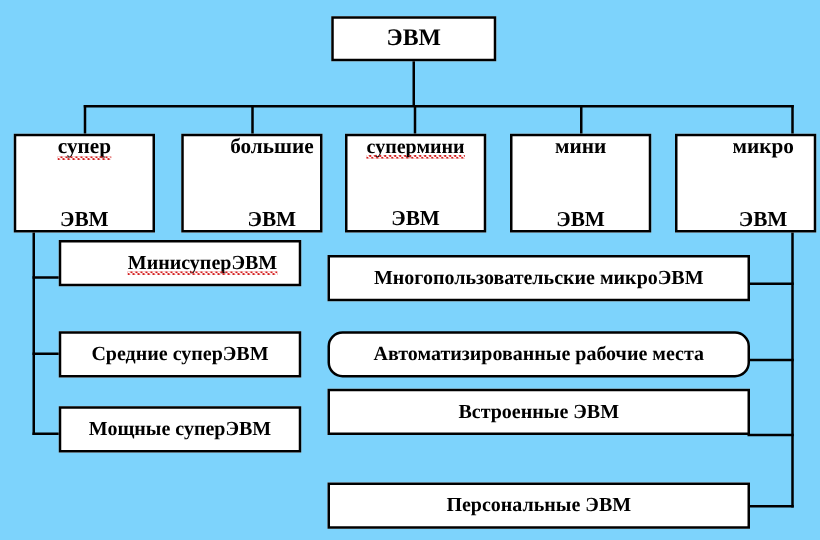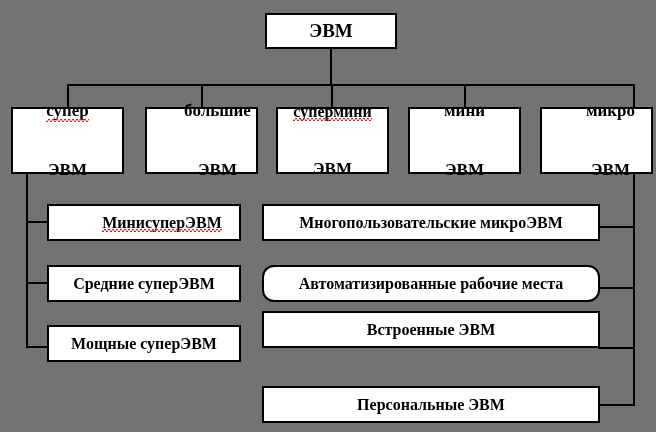--- a/index.html
+++ b/index.html
@@ -7,21 +7,21 @@
     padding: 0;
     background: #ffffff;
   }
   body {
     font-family: "Liberation Serif", "DejaVu Serif", serif;
   }
   #canvas {
     position: relative;
     width: 656px;
     height: 432px;
-    background: #737373;
+    background: #7dd3fc;
     overflow: hidden;
   }
   .node {
     position: absolute;
     box-sizing: border-box;
     border: 2px solid #000000;
     background: #ffffff;
     display: flex;
     flex-direction: column;
     align-items: center;
@@ -59,31 +59,31 @@
     background: #000000;
     z-index: 1;
   }
   .hline { height: 2px; }
   .vline { width: 2px; }
 
   
   #root-node { left: 265px; top: 13px; width: 132px; height: 36px; font-size: 19px; }
 
   
-  .lvl2 { top: 107px; width: 113px; height: 67px; font-size: 17px; gap: 40px; }
+  .lvl2 { top: 107px; width: 113px; height: 79px; font-size: 17px; gap: 40px; }
   #n-super      { left: 11px; }
   #n-bolshie    { left: 145px; padding-left: 32px; }
   #n-supermini  { left: 276px; }
   #n-mini       { left: 408px; }
   #n-mikro      { left: 540px; padding-left: 28px; }
   #n-supermini .ln:first-child { font-size: 16px; }
 
   
   .lvl3l { left: 47px; width: 194px; height: 37px; font-size: 16px; }
-  #n-minisuper { top: 204px; padding-left: 36px; }
+  #n-minisuper { top: 192px; padding-left: 36px; }
   #n-srednie   { top: 265px; }
   #n-moshnye   { top: 325px; }
 
   
   .lvl3r { left: 262px; width: 338px; height: 37px; font-size: 16px; }
   #n-mnogo  { top: 204px; }
   #n-arm    { top: 265px; border-radius: 12px; }
   #n-vstroen{ top: 311px; }
   #n-person { top: 386px; }
 </style>

